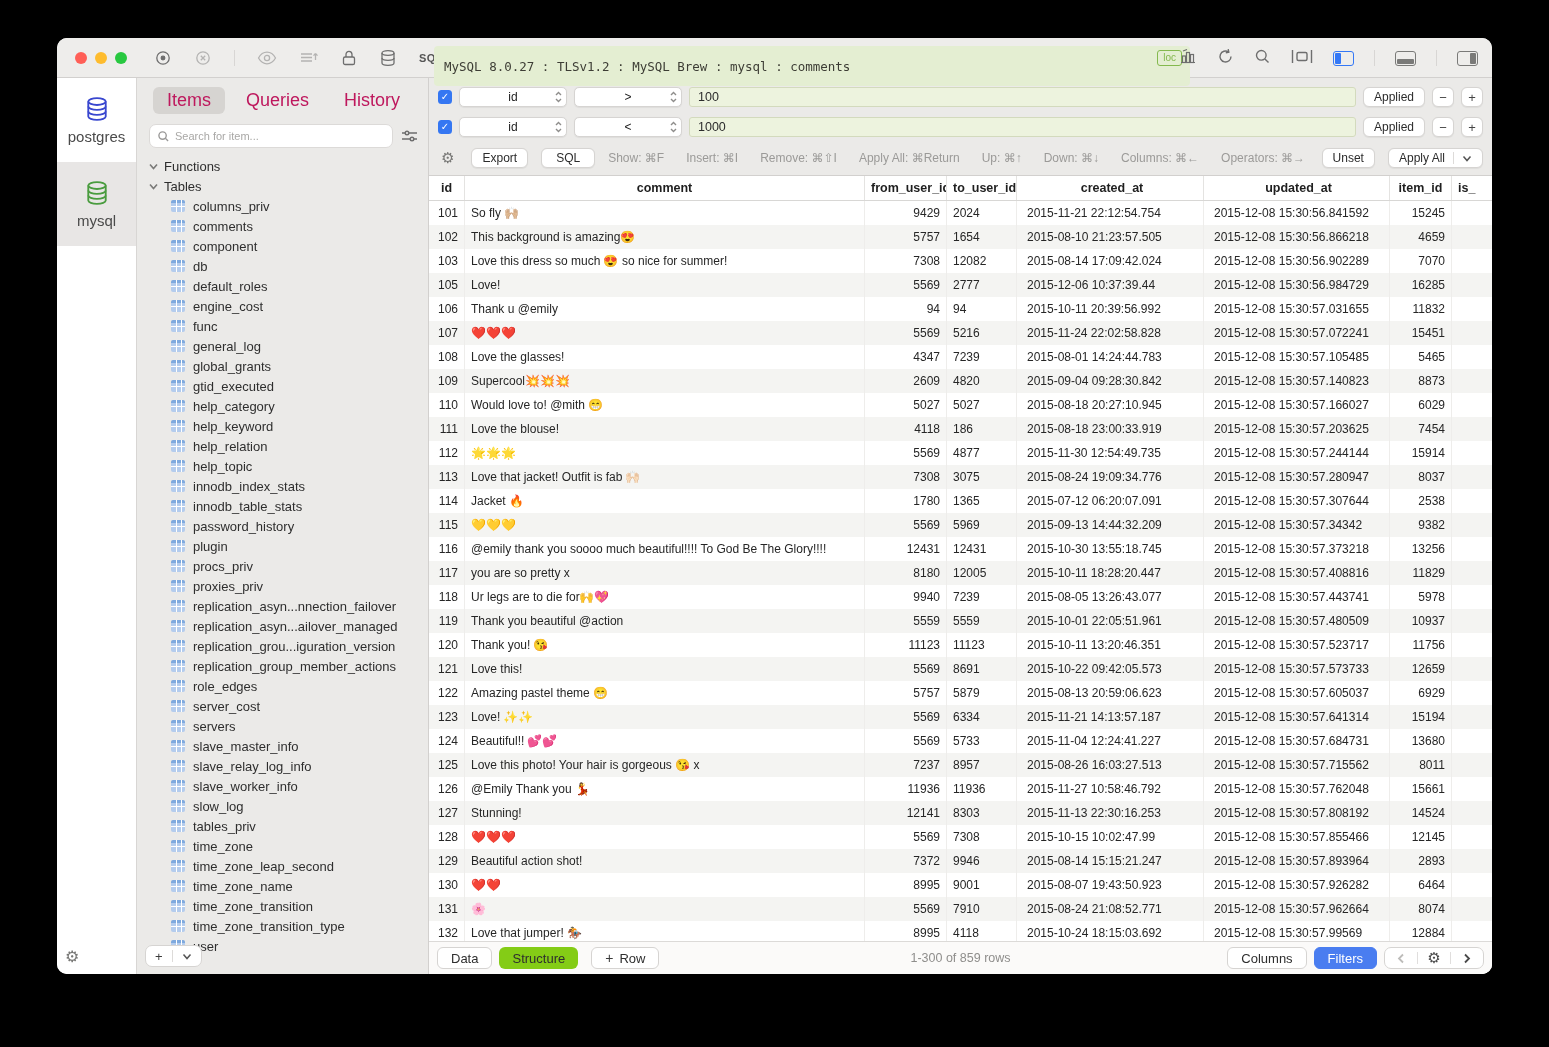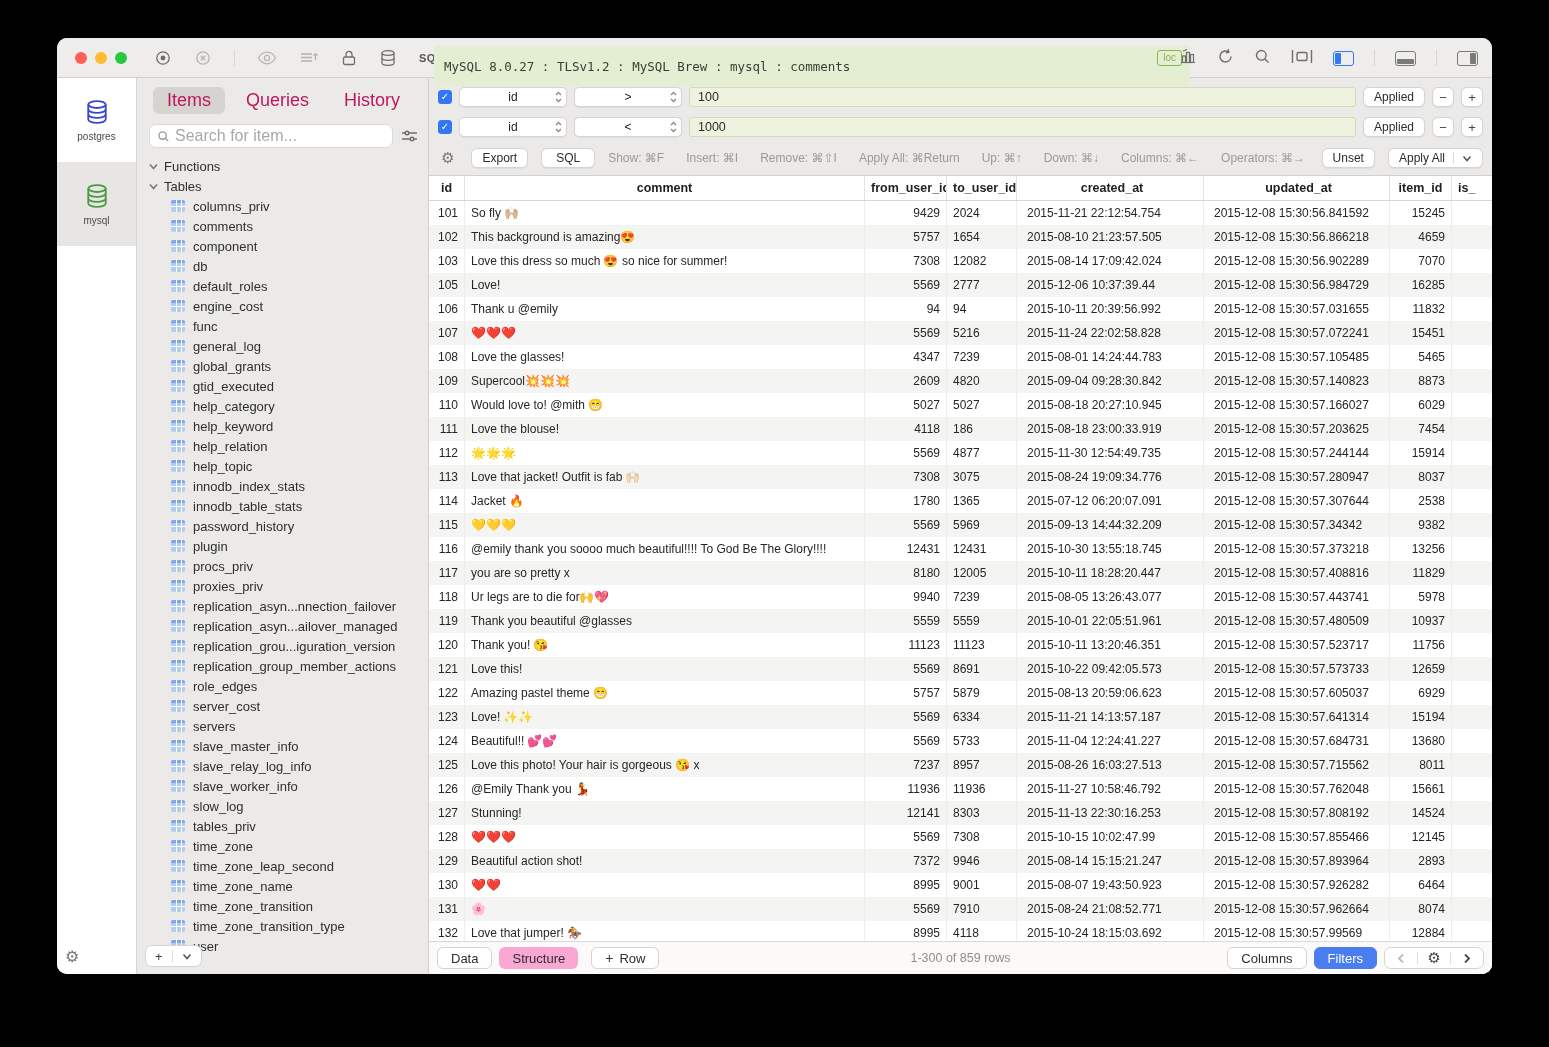--- a/index.html
+++ b/index.html
@@ -27,31 +27,31 @@
   .panel-ic.bottom::before { content:""; position:absolute; left:1px; right:1px; bottom:1px; height:5px; background:#7a7a78; border-radius:1px; }
   .panel-ic.right::before { content:""; position:absolute; right:1px; top:1px; bottom:1px; width:6px; background:#7a7a78; border-radius:1px; }
 
   
   .body-row { flex:1; display:flex; min-height:0; }
 
   
   .conn-strip { width:80px; background:#fff; border-right:1px solid #d8d6d4; flex:none; display:flex; flex-direction:column; position:relative; }
   .conn-item { height:84px; display:flex; flex-direction:column; align-items:center; justify-content:center; gap:5px; }
   .conn-item.selected { background:#e8e6e5; }
-  .conn-label { font-size:10px; color:#4a4a4a; }
+  .conn-label { font-size:15px; color:#4a4a4a; }
   .strip-gear { position:absolute; bottom:8px; left:8px; font-size:16px; color:#787876; cursor:default; }
 
   
   .sidebar { width:292px; background:#ebeae8; border-right:1px solid #d2d0ce; flex:none; display:flex; flex-direction:column; position:relative; }
   .side-tabs { display:flex; align-items:center; justify-content:space-between; padding:9px 14px 4px 16px; }
   .side-tab { font-size:18px; color:#be185d; padding:3px 14px; border-radius:6px; }
   .side-tab.active { background:#d6d4d1; }
   .search-row { display:flex; align-items:center; gap:8px; padding:6px 10px 4px 12px; }
   .search-box { flex:1; height:24px; background:#fff; border:1px solid #dcdad8; border-radius:7px; display:flex; align-items:center; padding:0 7px; gap:5px; }
-  .search-box input { border:none; outline:none; flex:1; font-size:16px; color:#333; background:transparent; font-family:"Liberation Sans", sans-serif; }
+  .search-box input { border:none; outline:none; flex:1; font-size:11px; color:#333; background:transparent; font-family:"Liberation Sans", sans-serif; }
   .search-box input::placeholder { color:#a9a8a6; }
   .tree { flex:1; overflow:hidden; padding-top:4px; }
   .tree-section { display:flex; align-items:center; gap:6px; height:20px; padding-left:12px; font-size:13px; color:#2e2e2e; }
   .tree-item { display:flex; align-items:center; gap:8px; height:20px; padding-left:34px; font-size:13px; color:#2e2e2e; white-space:nowrap; }
   .tbl-icon { width:14px; height:12px; border-radius:2px; flex:none;
       background:
         linear-gradient(#fff 0 0) 0 6px / 100% 1px no-repeat,
         linear-gradient(#fff 0 0) 4.5px 0 / 1px 100% no-repeat,
         linear-gradient(#fff 0 0) 9.5px 0 / 1px 100% no-repeat,
         linear-gradient(#7ea9de 0 3.5px, #b4cced 3.5px); }
@@ -92,21 +92,21 @@
   .c-created { width:187px; padding-left:10px !important; }
   .c-updated { width:186px; padding-left:10px !important; }
   .c-item { width:62px; text-align:right; }
   .c-is { flex:1; border-right:none !important; }
   .grid-header .c-id, .grid-header .c-comment, .grid-header .c-created, .grid-header .c-updated, .grid-header .c-item { text-align:center; }
 
   
   .bottombar { height:33px; background:#fbfaf9; border-top:1px solid #dcdad8; display:flex; align-items:center; padding:0 8px; gap:7px; flex:none; position:relative; }
   .bb-pill { height:22px; border-radius:6px; font-size:13px; color:#2e2e2e; display:flex; align-items:center; padding:0 13px; }
   .bb-pill.white { background:#fff; border:1px solid #d6d4d2; }
-  .bb-pill.gray { background:#f9a8d4; }
+  .bb-pill.gray { background:#84cc16; }
   .bb-pill.blue { background:#4a7df0; color:#fff; border:1px solid #4a7df0; }
   .bb-range { position:absolute; left:50%; transform:translateX(-50%); font-size:12.5px; color:#8f8e8c; }
   .bb-right { margin-left:auto; display:flex; gap:7px; align-items:center; }
   .pager { display:flex; align-items:center; background:#fff; border:1px solid #d6d4d2; border-radius:7px; height:22px; }
   .pager .pseg { width:32px; display:flex; align-items:center; justify-content:center; height:100%; }
   .pager .sep { width:1px; height:12px; background:#e0dedd; }
   .row-plus { font-size:14px; color:#3a3a3a; margin-right:6px; }
 </style>
 </head>
 <body>
@@ -731,21 +731,21 @@
             <div class="c-from">9940</div>
             <div class="c-to">7239</div>
             <div class="c-created">2015-08-05 13:26:43.077</div>
             <div class="c-updated">2015-12-08 15:30:57.443741</div>
             <div class="c-item">5978</div>
             <div class="c-is"></div>
           </div>
 
           <div class="grid-row">
             <div class="c-id">119</div>
-            <div class="c-comment">Thank you beautiful @glasses</div>
+            <div class="c-comment">Thank you beautiful @action</div>
             <div class="c-from">5559</div>
             <div class="c-to">5559</div>
             <div class="c-created">2015-10-01 22:05:51.961</div>
             <div class="c-updated">2015-12-08 15:30:57.480509</div>
             <div class="c-item">10937</div>
             <div class="c-is"></div>
           </div>
 
           <div class="grid-row">
             <div class="c-id">120</div>

